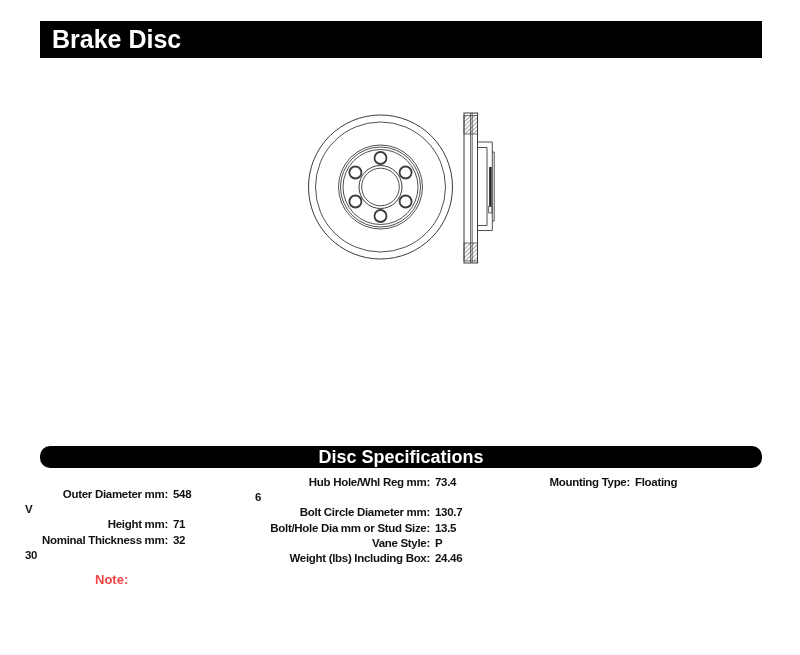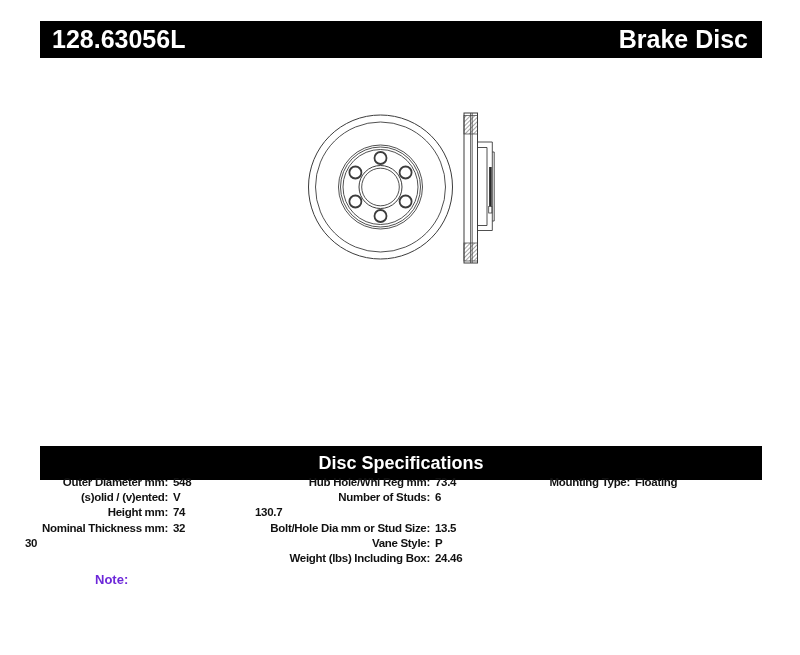--- a/index.html
+++ b/index.html
@@ -28,23 +28,24 @@
   }
   #header-bar {
     top: 21px;
     height: 37px;
     justify-content: space-between;
     padding: 0 14px 0 12px;
     font-size: 25px;
   }
   #spec-title-bar {
     top: 446px;
-    height: 34px;
+    height: 22px;
     justify-content: center;
     font-size: 18px;
+    border-radius: 10px;
   }
   #drawing-svg {
     position: absolute;
     left: 290px;
     top: 90px;
     width: 230px;
     height: 190px;
   }
   .spec-col {
     position: absolute;
@@ -60,42 +61,41 @@
     white-space: nowrap;
   }
   .spec-label {
     display: inline-block;
     text-align: right;
   }
   .spec-value {
     margin-left: 5px;
     text-align: left;
   }
-  #spec-col-left  { left: 20px; }
+  #spec-col-left  { left: 20px; margin-top: 12px; }
   #spec-col-left  .spec-label { width: 148px; }
   #spec-col-mid   { left: 250px; }
   #spec-col-mid   .spec-label { width: 180px; }
   #spec-col-right { left: 479px; }
   #spec-col-right .spec-label { width: 151px; }
   #note-label {
     position: absolute;
     left: 95px;
     top: 572px;
     font-size: 13px;
     font-weight: bold;
-    color: #6d28d9;
+    color: #ef4444;
   }
 </style>
 </head>
 <body>
 
 <div id="page">
 
   <div id="header-bar" class="black-bar">
-    <span>128.63056L</span>
     <span>Brake Disc</span>
   </div>
 
   <svg id="drawing-svg" viewBox="290 90 230 190">
     <defs>
       <pattern id="hatch" patternUnits="userSpaceOnUse" width="3" height="3" patternTransform="rotate(45)">
         <line x1="0" y1="0" x2="0" y2="3" stroke="#4a4a4a" stroke-width="1"></line>
       </pattern>
     </defs>
 
@@ -139,46 +139,45 @@
   <div id="spec-title-bar" class="black-bar">
     <span>Disc Specifications</span>
   </div>
 
   <div id="spec-col-left" class="spec-col">
     <div class="spec-row">
       <span class="spec-label">Outer Diameter mm:</span>
       <span class="spec-value">548</span>
     </div>
     <div class="spec-row">
-      <span class="spec-label">(s)olid / (v)ented:</span>
       <span class="spec-value">V</span>
     </div>
     <div class="spec-row">
       <span class="spec-label">Height mm:</span>
-      <span class="spec-value">74</span>
+      <span class="spec-value">71</span>
     </div>
     <div class="spec-row">
       <span class="spec-label">Nominal Thickness mm:</span>
       <span class="spec-value">32</span>
     </div>
     <div class="spec-row">
       <span class="spec-value">30</span>
     </div>
   </div>
 
   <div id="spec-col-mid" class="spec-col">
     <div class="spec-row">
       <span class="spec-label">Hub Hole/Whl Reg mm:</span>
       <span class="spec-value">73.4</span>
     </div>
     <div class="spec-row">
-      <span class="spec-label">Number of Studs:</span>
       <span class="spec-value">6</span>
     </div>
     <div class="spec-row">
+      <span class="spec-label">Bolt Circle Diameter mm:</span>
       <span class="spec-value">130.7</span>
     </div>
     <div class="spec-row">
       <span class="spec-label">Bolt/Hole Dia mm or Stud Size:</span>
       <span class="spec-value">13.5</span>
     </div>
     <div class="spec-row">
       <span class="spec-label">Vane Style:</span>
       <span class="spec-value">P</span>
     </div>

